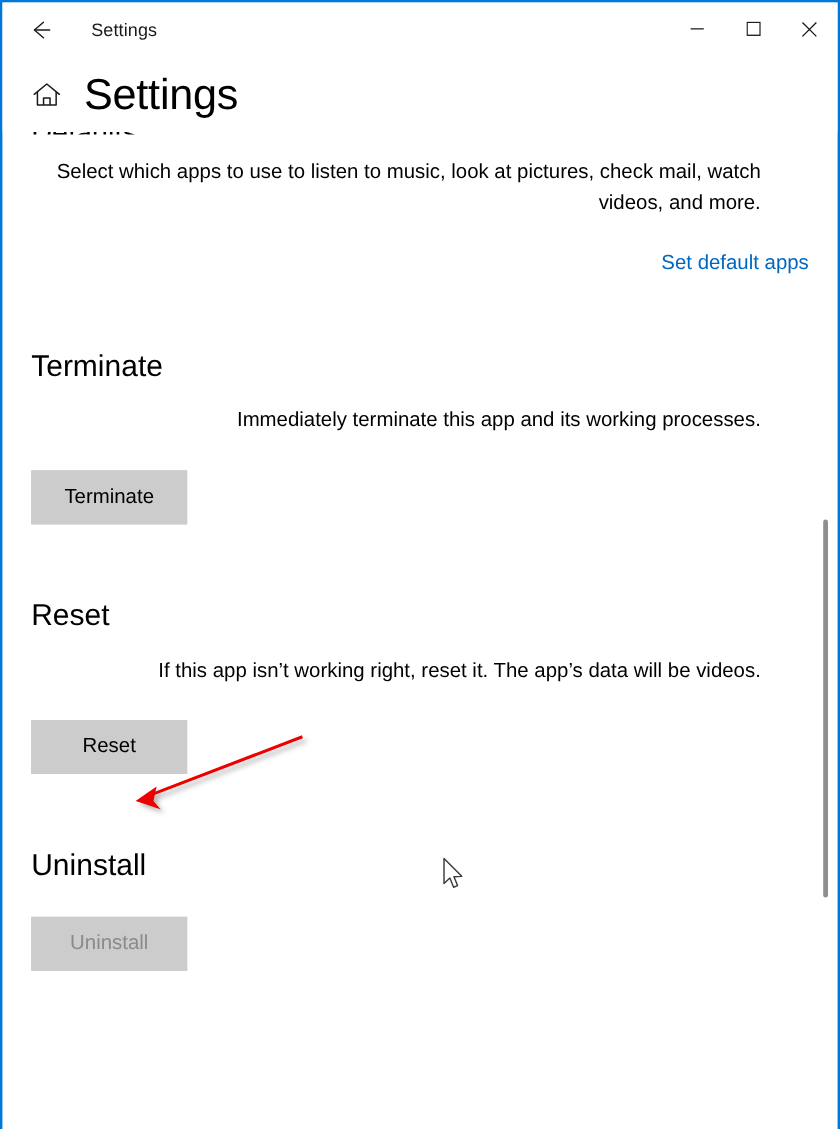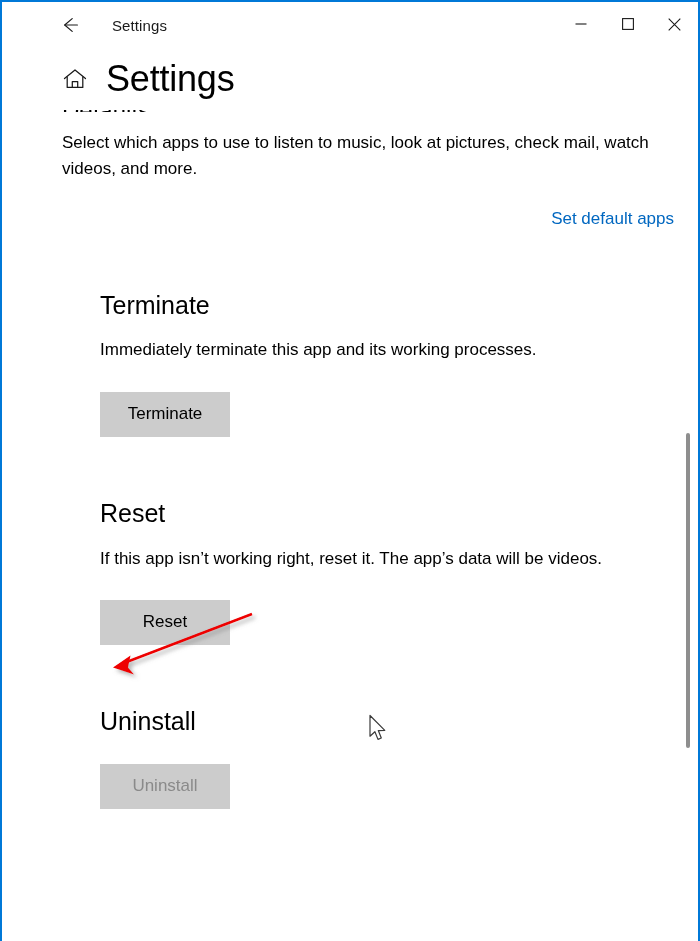--- a/index.html
+++ b/index.html
@@ -13,21 +13,20 @@
   }
 
   #window {
     position: relative;
     width: 700px;
     height: 941px;
     background: #ffffff;
     border: 2px solid #0078d7;
     border-bottom: none;
     overflow: hidden;
-    padding-left: 36px;
   }
 
   
   #titlebar {
     position: relative;
     height: 46px;
     background: #ffffff;
     display: flex;
     align-items: center;
   }
@@ -105,20 +104,21 @@
     margin-top: -12px;
     position: relative;
   }
 
   .body-text {
     font-size: 17px;
     font-weight: 400;
     color: #000000;
     line-height: 1.55;
     max-width: 608px;
+    text-align: right;
   }
 
   .link {
     display: inline-block;
     font-size: 17px;
     color: #0067c0;
     text-decoration: none;
     cursor: default;
   }
 
@@ -144,21 +144,21 @@
     cursor: default;
   }
   .action-button.disabled {
     color: #8a8a8a;
     background: #cccccc;
   }
 
   
   .gap-desc { margin-top: 18px; }
   .gap-link { margin-top: 26px; text-align: right; }
-  .gap-section { margin-top: 62px; margin-left: 38px; }
+  .gap-section { margin-top: 62px; }
   .gap-btn { margin-top: 28px; }
 
   
   #scrollbar-track {
     position: absolute;
     right: 2px;
     top: 46px;
     width: 12px;
     height: calc(941px - 46px);
     background: transparent;

